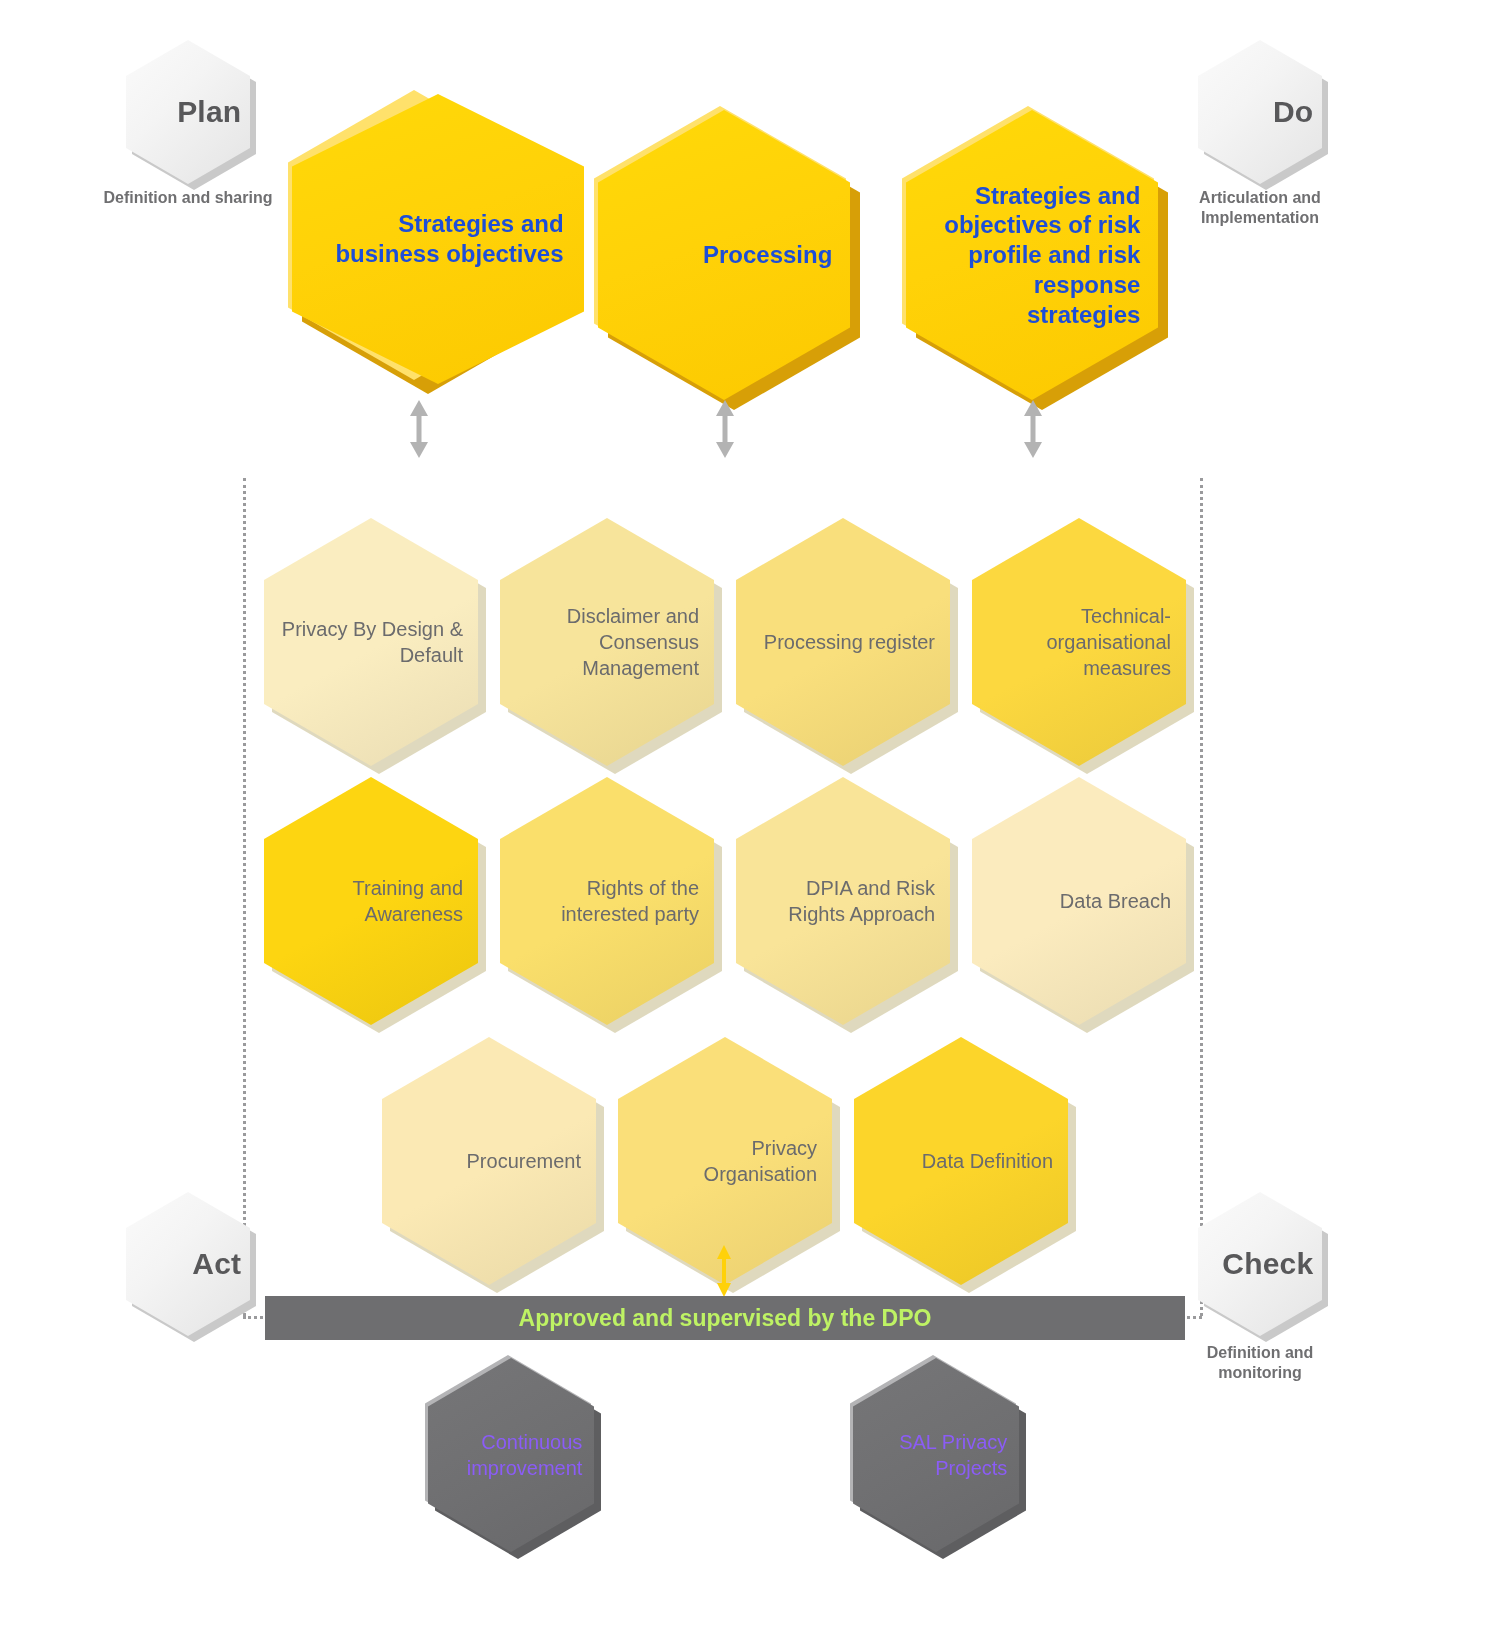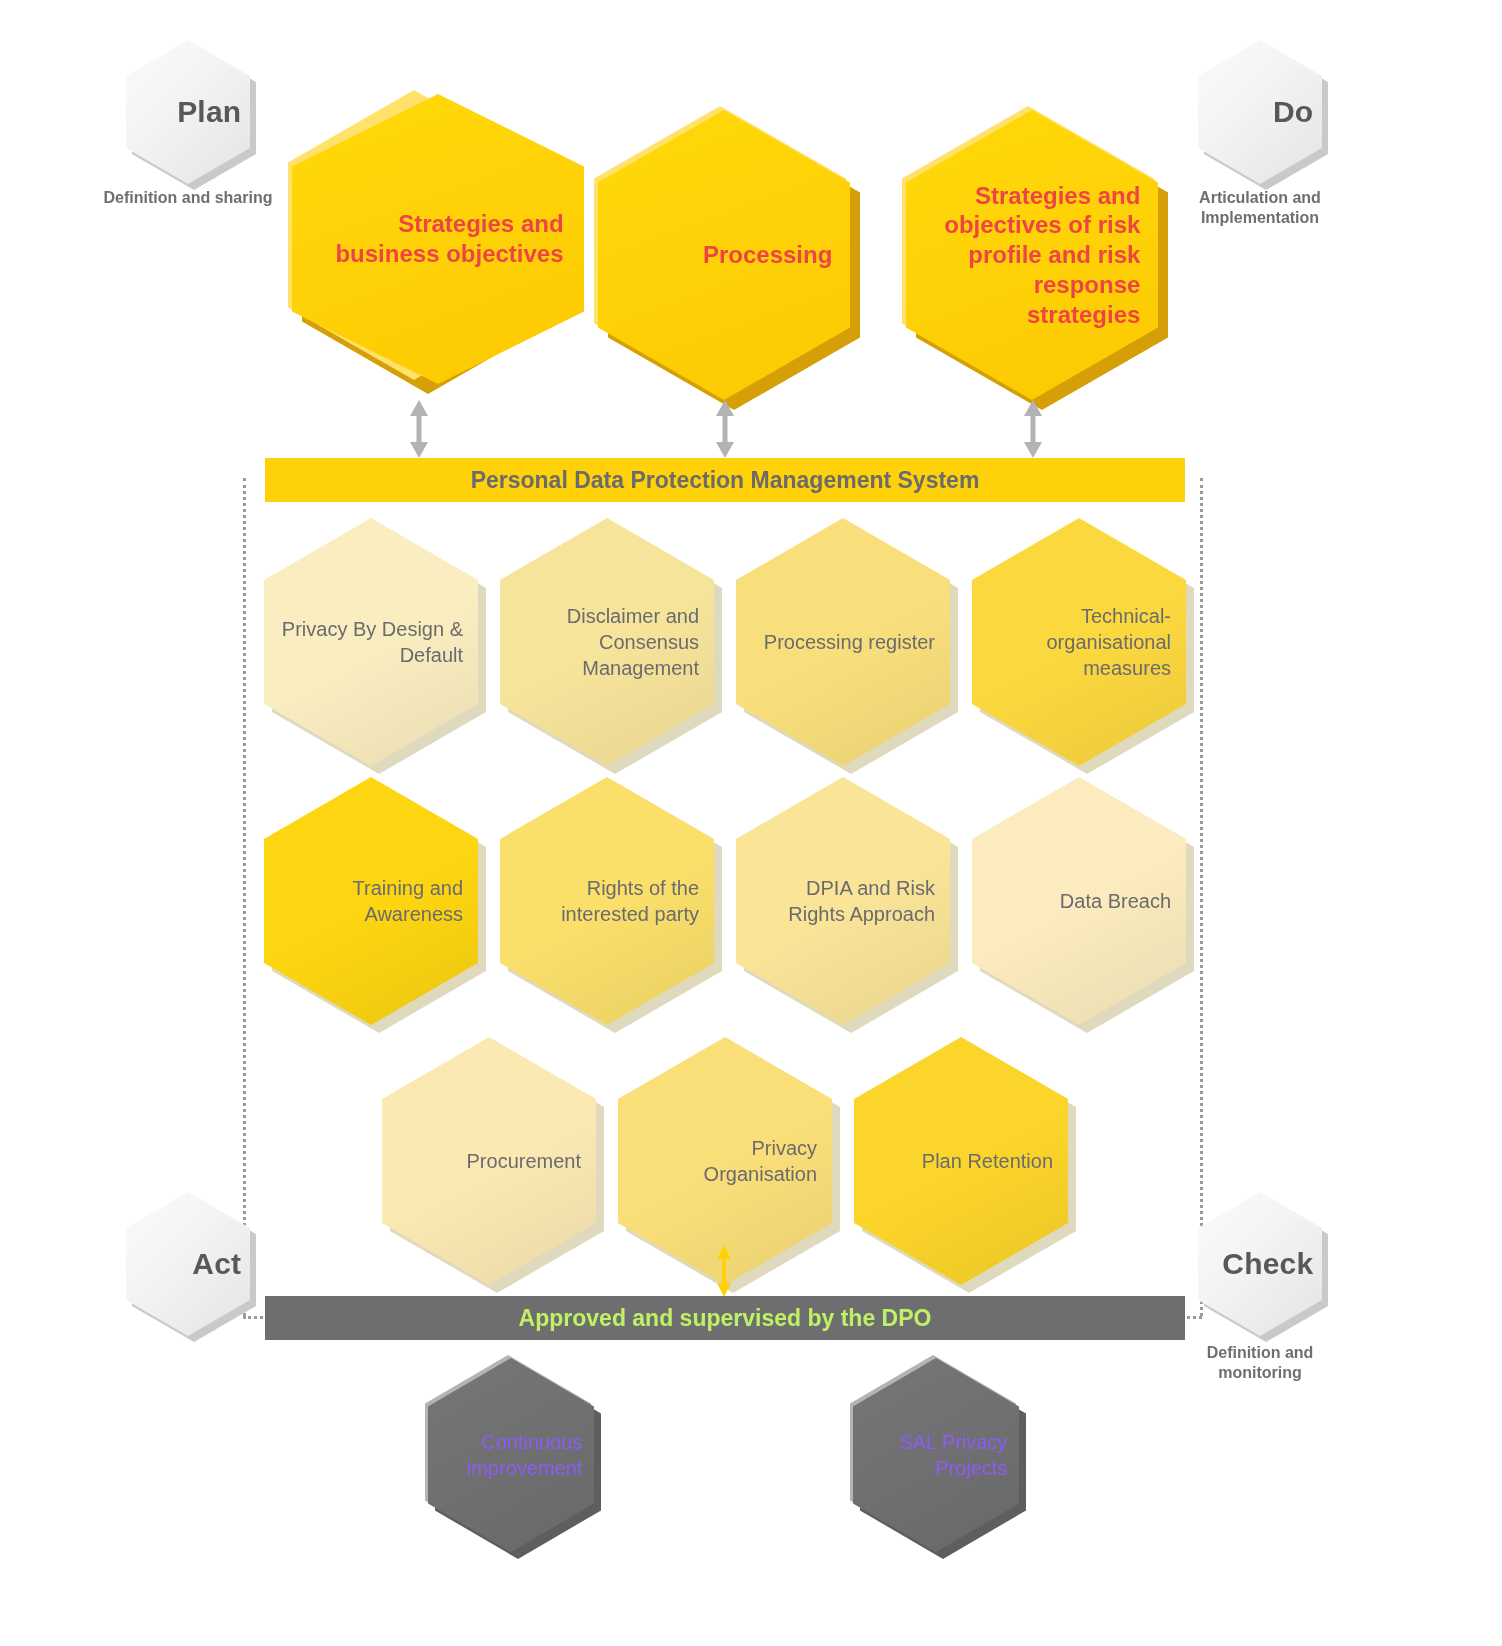--- a/index.html
+++ b/index.html
@@ -50,21 +50,21 @@
   .bighex .shadow{background:#d79f07;}
   .bighex .shadow2{
     position:absolute;
     clip-path:polygon(50% 0%, 100% 25%, 100% 75%, 50% 100%, 0% 75%, 0% 25%);
     background:#ffe16b;
   }
   .bighex .face{
     background:linear-gradient(160deg,#ffd908 0%,#ffd208 45%,#fcc900 100%);
   }
   .bighex .lbl{
-    font-size:24px;font-weight:bold;color:#ef4444;line-height:1.24;
+    font-size:24px;font-weight:bold;color:#1d4ed8;line-height:1.24;
   }
 
   
   .cell .lbl{
     font-size:20px;color:#6b6b6d;font-weight:normal;line-height:1.3;
   }
   .cell .shadow{background:rgba(150,130,40,.30);}
   .cell .hi{
     position:absolute;
     clip-path:polygon(50% 0%, 100% 25%, 100% 75%, 50% 100%, 0% 75%, 0% 25%);
@@ -175,23 +175,20 @@
     </g>
   </svg>
   <svg class="arrow" style="left:1017px;top:400px;" width="32" height="58" viewBox="0 0 32 58">
     <g fill="#b3b3b3">
       <polygon points="16,0 25,16 7,16"></polygon>
       <rect x="13.5" y="13" width="5" height="32"></rect>
       <polygon points="16,58 25,42 7,42"></polygon>
     </g>
   </svg>
 
-  <div class="bar" id="pdpms-bar" style="left:265px;top:458px;width:920px;height:44px;">
-    <span>Personal Data Protection Management System</span>
-  </div>
 
   <div id="honeycomb">
       <div class="hex cell" style="left: 264px; top: 518px; width: 214px; height: 248px;">
         <div class="shadow" style="left: 8px; top: 8px; width: 214px; height: 248px;"></div>
         <div class="hi" style="left: -4px; top: -4px; width: 214px; height: 248px;"></div>
         <div class="face" style="background: linear-gradient(152deg, rgb(250, 237, 192) 0%, rgb(250, 237, 192) 52%, rgb(233, 220, 179) 100%);"></div>
         <div class="lbl">Privacy By Design &amp; Default</div>
       </div>
       <div class="hex cell" style="left: 500px; top: 518px; width: 214px; height: 248px;">
         <div class="shadow" style="left: 8px; top: 8px; width: 214px; height: 248px;"></div>
@@ -244,21 +241,21 @@
       <div class="hex cell" style="left: 618px; top: 1037px; width: 214px; height: 248px;">
         <div class="shadow" style="left: 8px; top: 8px; width: 214px; height: 248px;"></div>
         <div class="hi" style="left: -4px; top: -4px; width: 214px; height: 248px;"></div>
         <div class="face" style="background: linear-gradient(152deg, rgb(250, 223, 121) 0%, rgb(250, 223, 121) 52%, rgb(233, 207, 113) 100%);"></div>
         <div class="lbl">Privacy Organisation</div>
       </div>
       <div class="hex cell" style="left: 854px; top: 1037px; width: 214px; height: 248px;">
         <div class="shadow" style="left: 8px; top: 8px; width: 214px; height: 248px;"></div>
         <div class="hi" style="left: -4px; top: -4px; width: 214px; height: 248px;"></div>
         <div class="face" style="background: linear-gradient(152deg, rgb(252, 213, 42) 0%, rgb(252, 213, 42) 52%, rgb(234, 198, 39) 100%);"></div>
-        <div class="lbl">Plan Retention</div>
+        <div class="lbl">Data Definition</div>
       </div>
     </div>
 
   <svg class="arrow" style="left:711px;top:1245px;" width="26" height="52" viewBox="0 0 26 52">
     <g fill="#ffd109">
       <polygon points="13,0 20,14 6,14"></polygon>
       <rect x="11" y="12" width="4" height="28"></rect>
       <polygon points="13,52 20,38 6,38"></polygon>
     </g>
   </svg>

